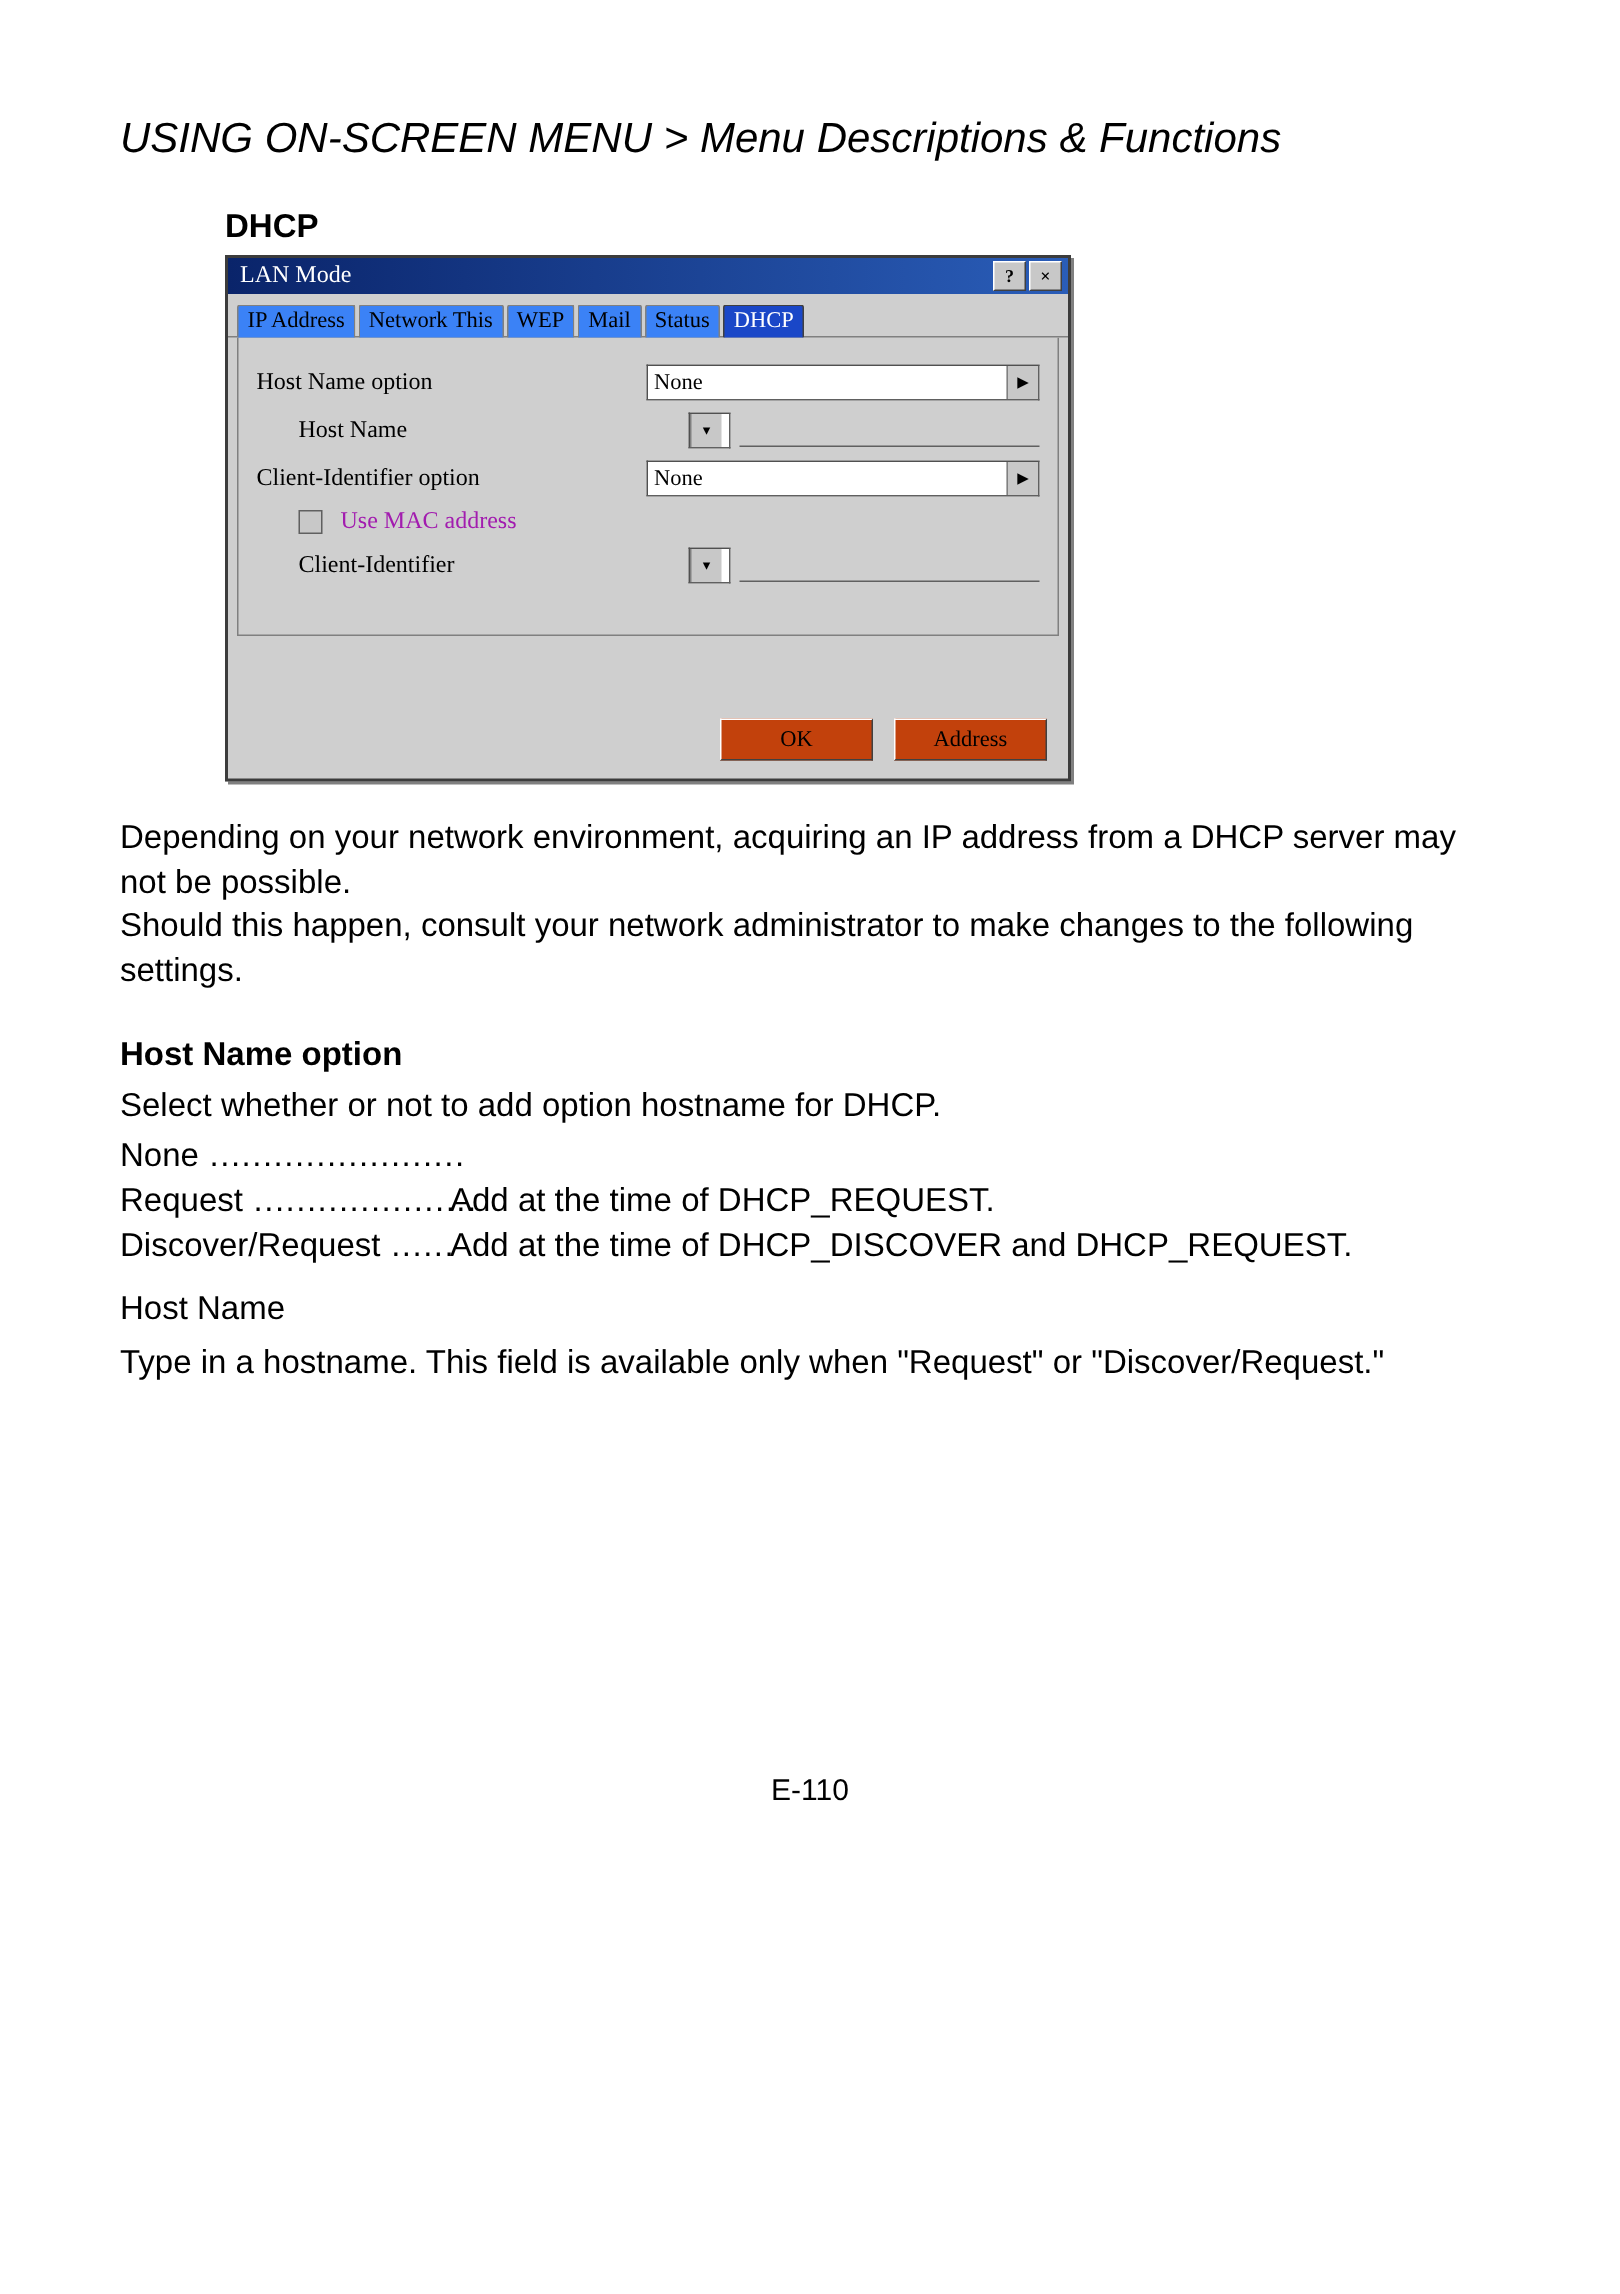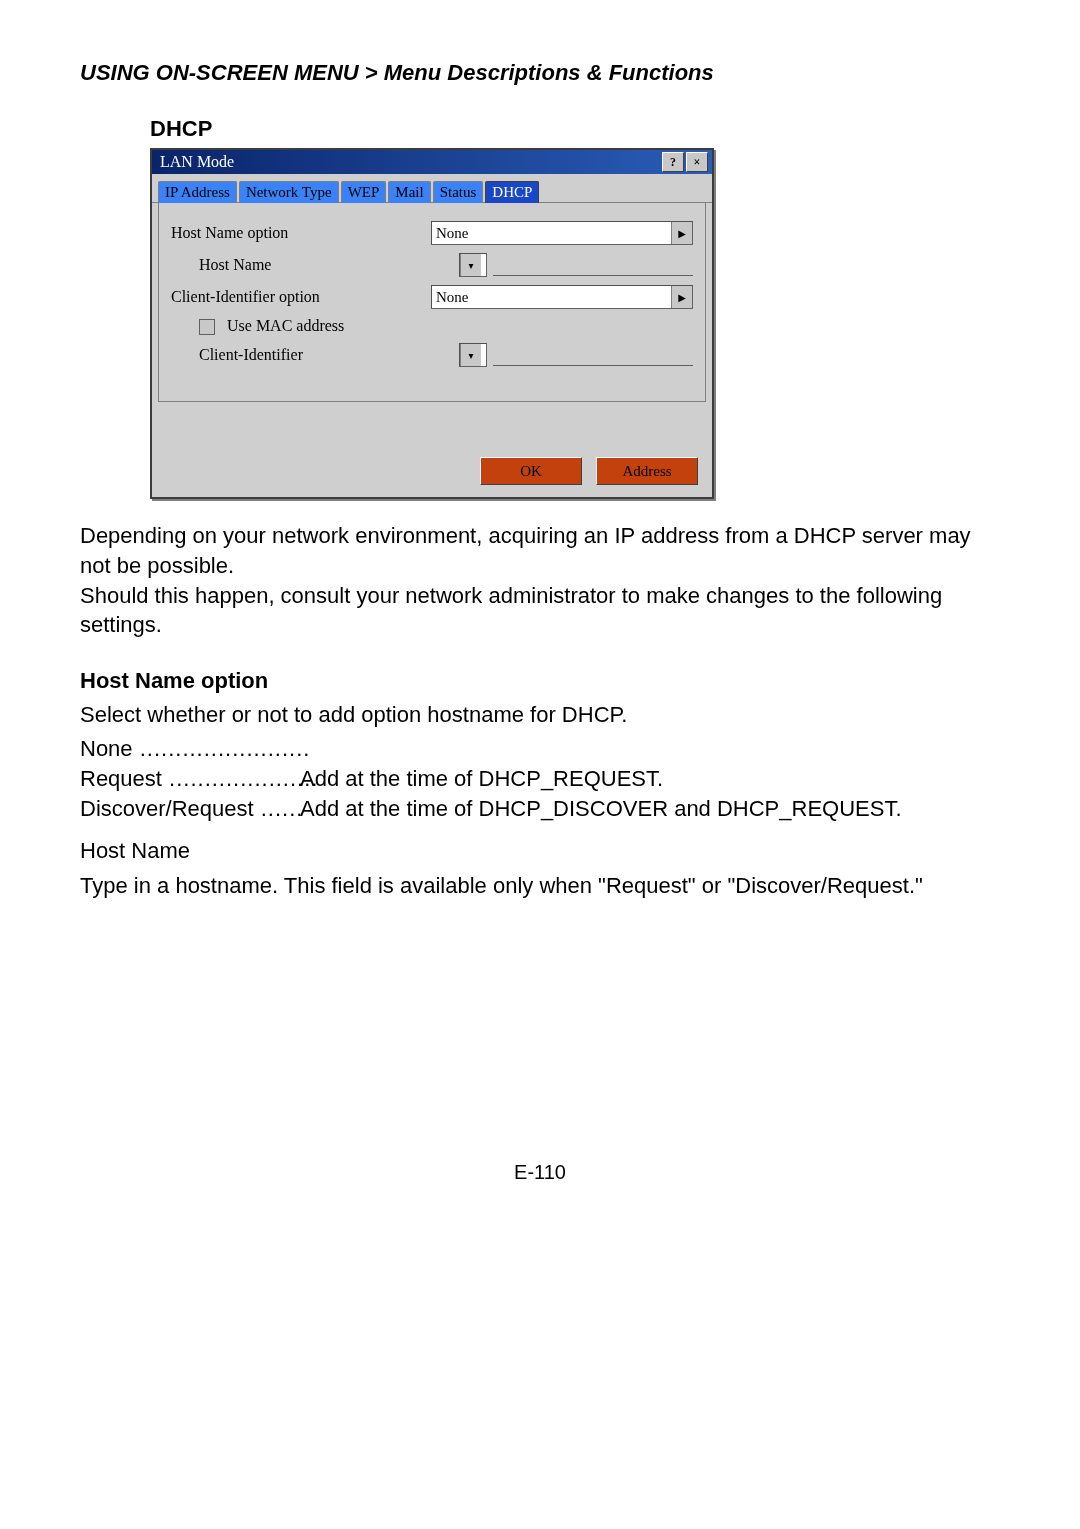--- a/index.html
+++ b/index.html
@@ -7,23 +7,24 @@
     padding: 60px 80px;
     font-family: Arial, Helvetica, sans-serif;
     font-size: 22px;
     color: #000;
     background: #fff;
     width: 1080px;
     box-sizing: border-box;
   }
   .breadcrumb {
     font-style: italic;
-    font-weight: bold;
-    font-size: 22px;
+    font-weight: normal;
+    font-size: 28px;
     margin-bottom: 30px;
+    margin-top: 16px;
   }
   .section-title {
     font-weight: bold;
     font-size: 22px;
     margin-left: 70px;
     margin-bottom: 6px;
   }
   
   .dialog-wrap {
     margin-left: 70px;
@@ -97,21 +98,21 @@
     align-items: center;
     margin-bottom: 8px;
   }
   .form-label {
     width: 260px;
     color: #000;
     font-size: 16px;
   }
   .form-label.indent { padding-left: 28px; }
   .form-label.indent2 { padding-left: 28px; }
-  .form-label.disabled { color: #000000; }
+  .form-label.disabled { color: #a21caf; }
   .combo {
     flex: 1;
     height: 22px;
     border: 1px solid #606060;
     border-top-color: #505050; border-left-color: #505050;
     background: #fff;
     display: flex;
     align-items: stretch;
     font-size: 15px;
   }
@@ -205,21 +206,21 @@
     <div class="titlebar">
       <span class="titlebar-title">LAN Mode</span>
       <div class="titlebar-buttons">
         <div class="tbtn">?</div>
         <div class="tbtn">×</div>
       </div>
     </div>
 
     <div class="tabrow">
       <div class="tab">IP Address</div>
-      <div class="tab">Network Type</div>
+      <div class="tab">Network This</div>
       <div class="tab">WEP</div>
       <div class="tab">Mail</div>
       <div class="tab">Status</div>
       <div class="tab active">DHCP</div>
     </div>
 
     <div class="panel">
       <div class="form-row">
         <div class="form-label">Host Name option</div>
         <div class="combo">

